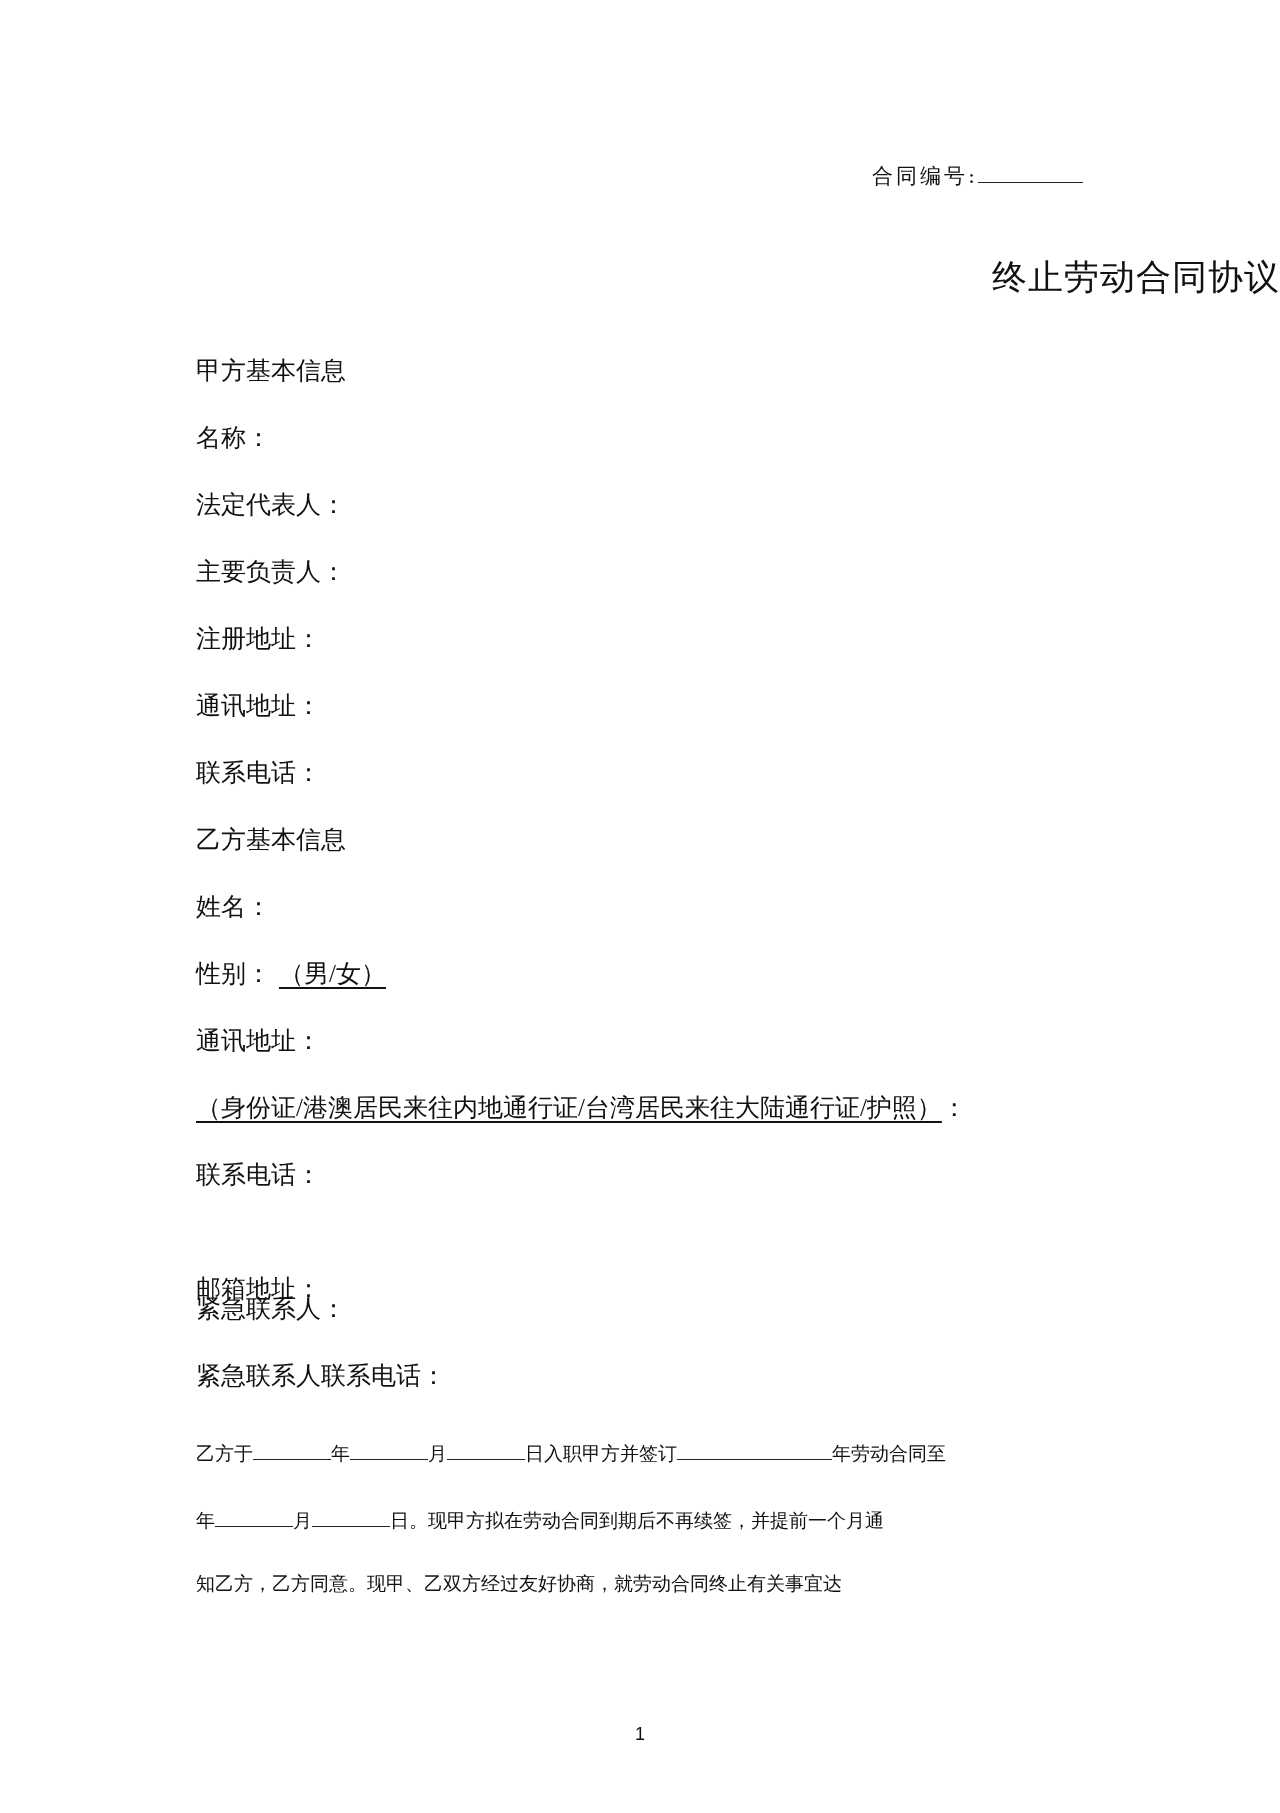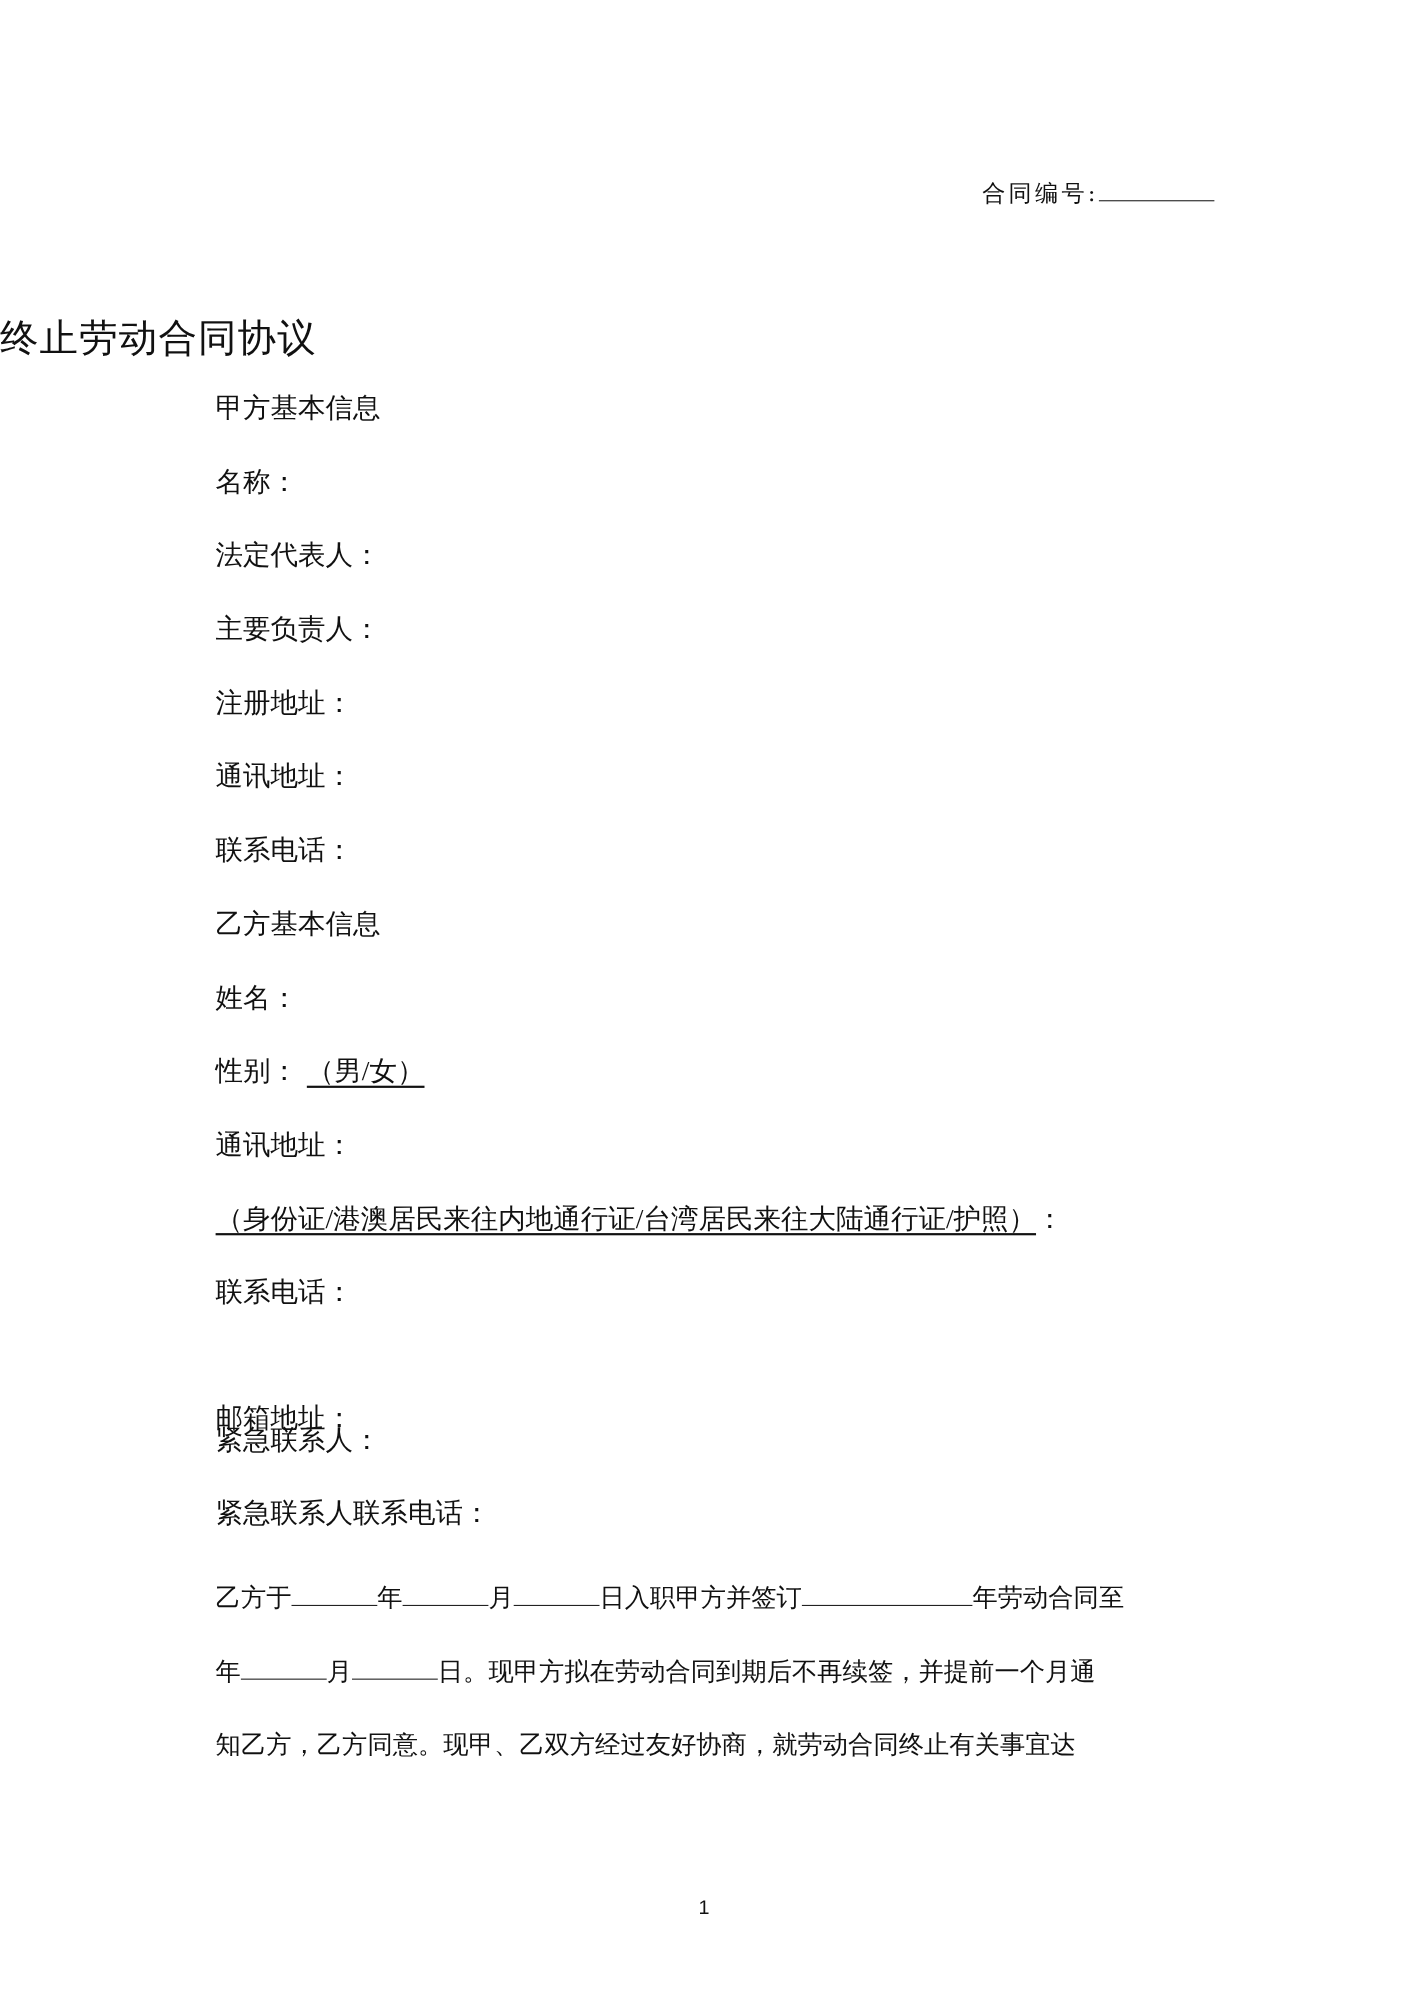--- a/index.html
+++ b/index.html
@@ -1,24 +1,24 @@
 <!DOCTYPE html>
 <html><head>
 <meta charset="utf-8">
 <style>
   html, body { margin:0; padding:0; background:#ffffff; }
   body { width:1280px; height:1813px; position:relative; overflow:hidden;
          font-family:"DejaVu Serif","Liberation Serif",serif; color:#111; }
-  .contract-no { position:absolute; top:162px; right:176px; font-size:21px; letter-spacing:3px; }
+  .contract-no { position:absolute; top:162px; right:197px; font-size:21px; letter-spacing:3px; }
   .contract-no .blank { display:inline-block; width:105px; border-bottom:1px solid #222; height:20px; vertical-align:baseline; }
-  .title { position:absolute; top:254px; left:0; width:100%; text-align:left; font-size:35px; letter-spacing:1px;margin-top:30px; }
+  .title { position:absolute; top:254px; left:0; width:100%; text-align:right; font-size:35px; letter-spacing:1px; }
   .line { position:absolute; left:196px; font-size:25px; white-space:nowrap; }
   .u { text-decoration:underline; text-underline-offset:5px;font-family:Liberation Serif, serif; }
   .blank { display:inline-block; border-bottom:1.5px solid #222; height:22px; vertical-align:baseline; }
-  .para { position:absolute; left:196px; width:888px; font-size:23px; white-space:nowrap; }
+  .para { position:absolute; left:196px; width:888px; font-size:19px; white-space:nowrap; }
   .page-num { position:absolute; top:1724px; left:0; width:100%; text-align:center;
               font-family:"Liberation Sans",sans-serif; font-size:18px; }
 </style>
 </head>
 <body>
 
 <div class="contract-no">
   <span>合同编号:</span><span class="blank"></span>
 </div>
 

